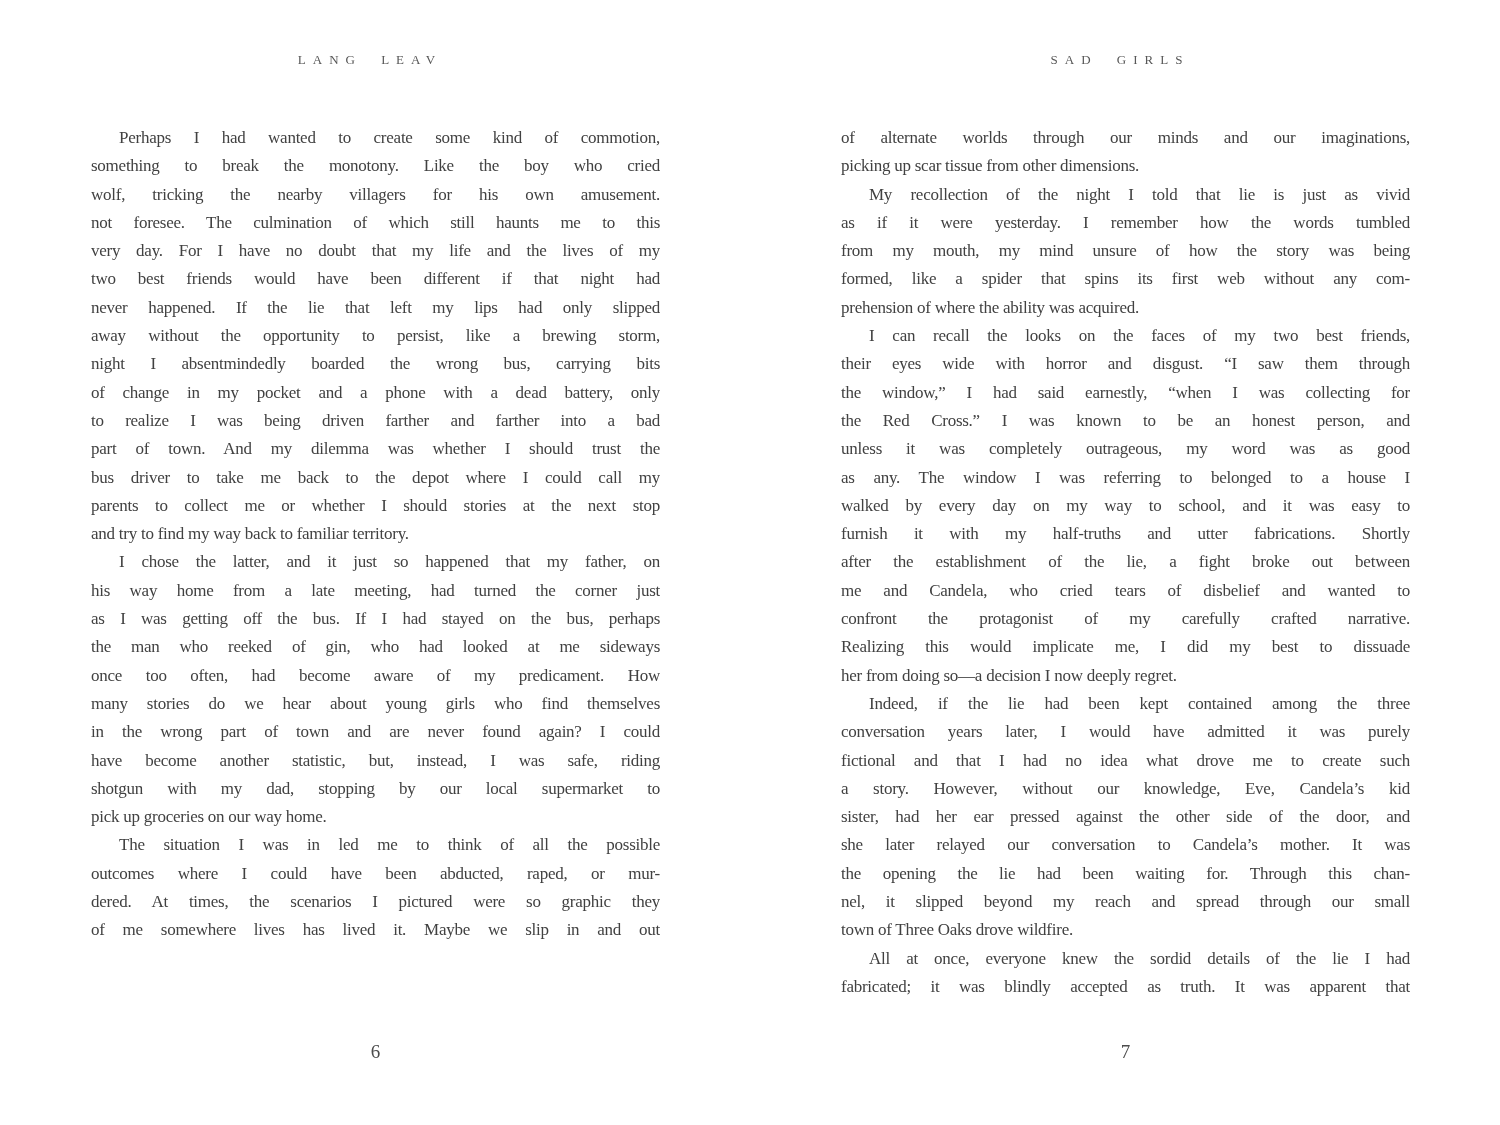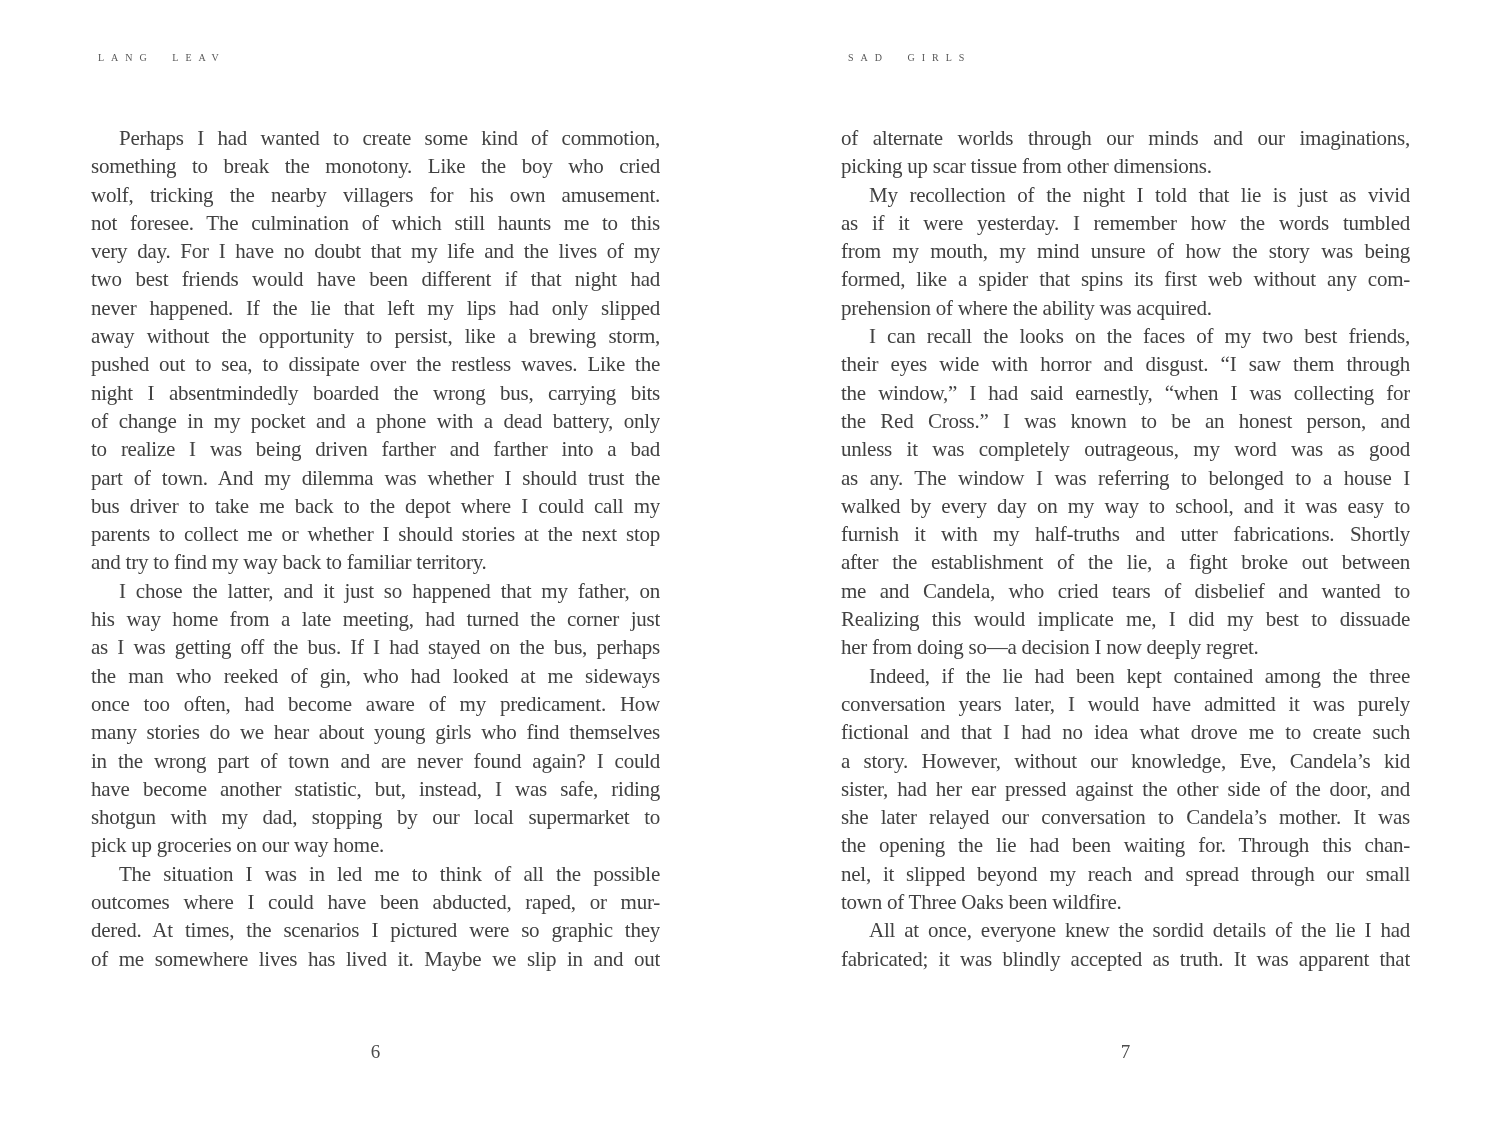--- a/index.html
+++ b/index.html
@@ -22,34 +22,34 @@
     height: 1125px;
     width: 569px;
   }
   .page-left  { left: 91px; }
   .page-right { left: 841px; }
   .running-head {
     position: absolute;
     top: 52px;
     left: 0;
     right: 18px;
-    text-align: left;
-    font-size: 10px;
+    text-align: center;
+    font-size: 13px;
     letter-spacing: 7px;
     padding-left: 7px; 
     word-spacing: 9px;
     color: #575757;
   }
   .body-text {
     position: absolute;
     top: 124px;
     left: 0;
     right: 0;
     color: #414141;
-    font-size: 21px;
+    font-size: 17px;
     line-height: 28.3px;
     letter-spacing: -0.25px;
   }
   .line {
     height: 28.3px;
     overflow: hidden;
     text-align: left;
     white-space: normal;
   }
   .line.just { text-align-last: justify; }
@@ -73,21 +73,20 @@
     <header class="running-head">LANG LEAV</header>
     <div class="body-text">
         <div class="line indent just">Perhaps I had wanted to create some kind of commotion,</div>
         <div class="line just">something to break the monotony. Like the boy who cried</div>
         <div class="line just">wolf, tricking the nearby villagers for his own amusement.</div>
         <div class="line just">not foresee. The culmination of which still haunts me to this</div>
         <div class="line just">very day. For I have no doubt that my life and the lives of my</div>
         <div class="line just">two best friends would have been different if that night had</div>
         <div class="line just">never happened. If the lie that left my lips had only slipped</div>
         <div class="line just">away without the opportunity to persist, like a brewing storm,</div>
-        <div class="line just">pushed out to sea, to dissipate over the restless waves. Like the</div>
         <div class="line just">night I absentmindedly boarded the wrong bus, carrying bits</div>
         <div class="line just">of change in my pocket and a phone with a dead battery, only</div>
         <div class="line just">to realize I was being driven farther and farther into a bad</div>
         <div class="line just">part of town. And my dilemma was whether I should trust the</div>
         <div class="line just">bus driver to take me back to the depot where I could call my</div>
         <div class="line just">parents to collect me or whether I should stories at the next stop</div>
         <div class="line">and try to find my way back to familiar territory.</div>
         <div class="line indent just">I chose the latter, and it just so happened that my father, on</div>
         <div class="line just">his way home from a late meeting, had turned the corner just</div>
         <div class="line just">as I was getting off the bus. If I had stayed on the bus, perhaps</div>
@@ -119,30 +118,31 @@
         <div class="line indent just">I can recall the looks on the faces of my two best friends,</div>
         <div class="line just">their eyes wide with horror and disgust. “I saw them through</div>
         <div class="line just">the window,” I had said earnestly, “when I was collecting for</div>
         <div class="line just">the Red Cross.” I was known to be an honest person, and</div>
         <div class="line just">unless it was completely outrageous, my word was as good</div>
         <div class="line just">as any. The window I was referring to belonged to a house I</div>
         <div class="line just">walked by every day on my way to school, and it was easy to</div>
         <div class="line just">furnish it with my half-truths and utter fabrications. Shortly</div>
         <div class="line just">after the establishment of the lie, a fight broke out between</div>
         <div class="line just">me and Candela, who cried tears of disbelief and wanted to</div>
+        <div class="line just">confront the protagonist of my carefully crafted narrative.</div>
         <div class="line just">Realizing this would implicate me, I did my best to dissuade</div>
         <div class="line">her from doing so—a decision I now deeply regret.</div>
         <div class="line indent just">Indeed, if the lie had been kept contained among the three</div>
         <div class="line just">conversation years later, I would have admitted it was purely</div>
         <div class="line just">fictional and that I had no idea what drove me to create such</div>
         <div class="line just">a story. However, without our knowledge, Eve, Candela’s kid</div>
         <div class="line just">sister, had her ear pressed against the other side of the door, and</div>
         <div class="line just">she later relayed our conversation to Candela’s mother. It was</div>
         <div class="line just">the opening the lie had been waiting for. Through this chan-</div>
         <div class="line just">nel, it slipped beyond my reach and spread through our small</div>
-        <div class="line">town of Three Oaks been wildfire.</div>
+        <div class="line">town of Three Oaks drove wildfire.</div>
         <div class="line indent just">All at once, everyone knew the sordid details of the lie I had</div>
         <div class="line just">fabricated; it was blindly accepted as truth. It was apparent that</div>
       </div>
     <footer class="folio">7</footer>
   </section>
 
 </div>
 
 </body></html>

